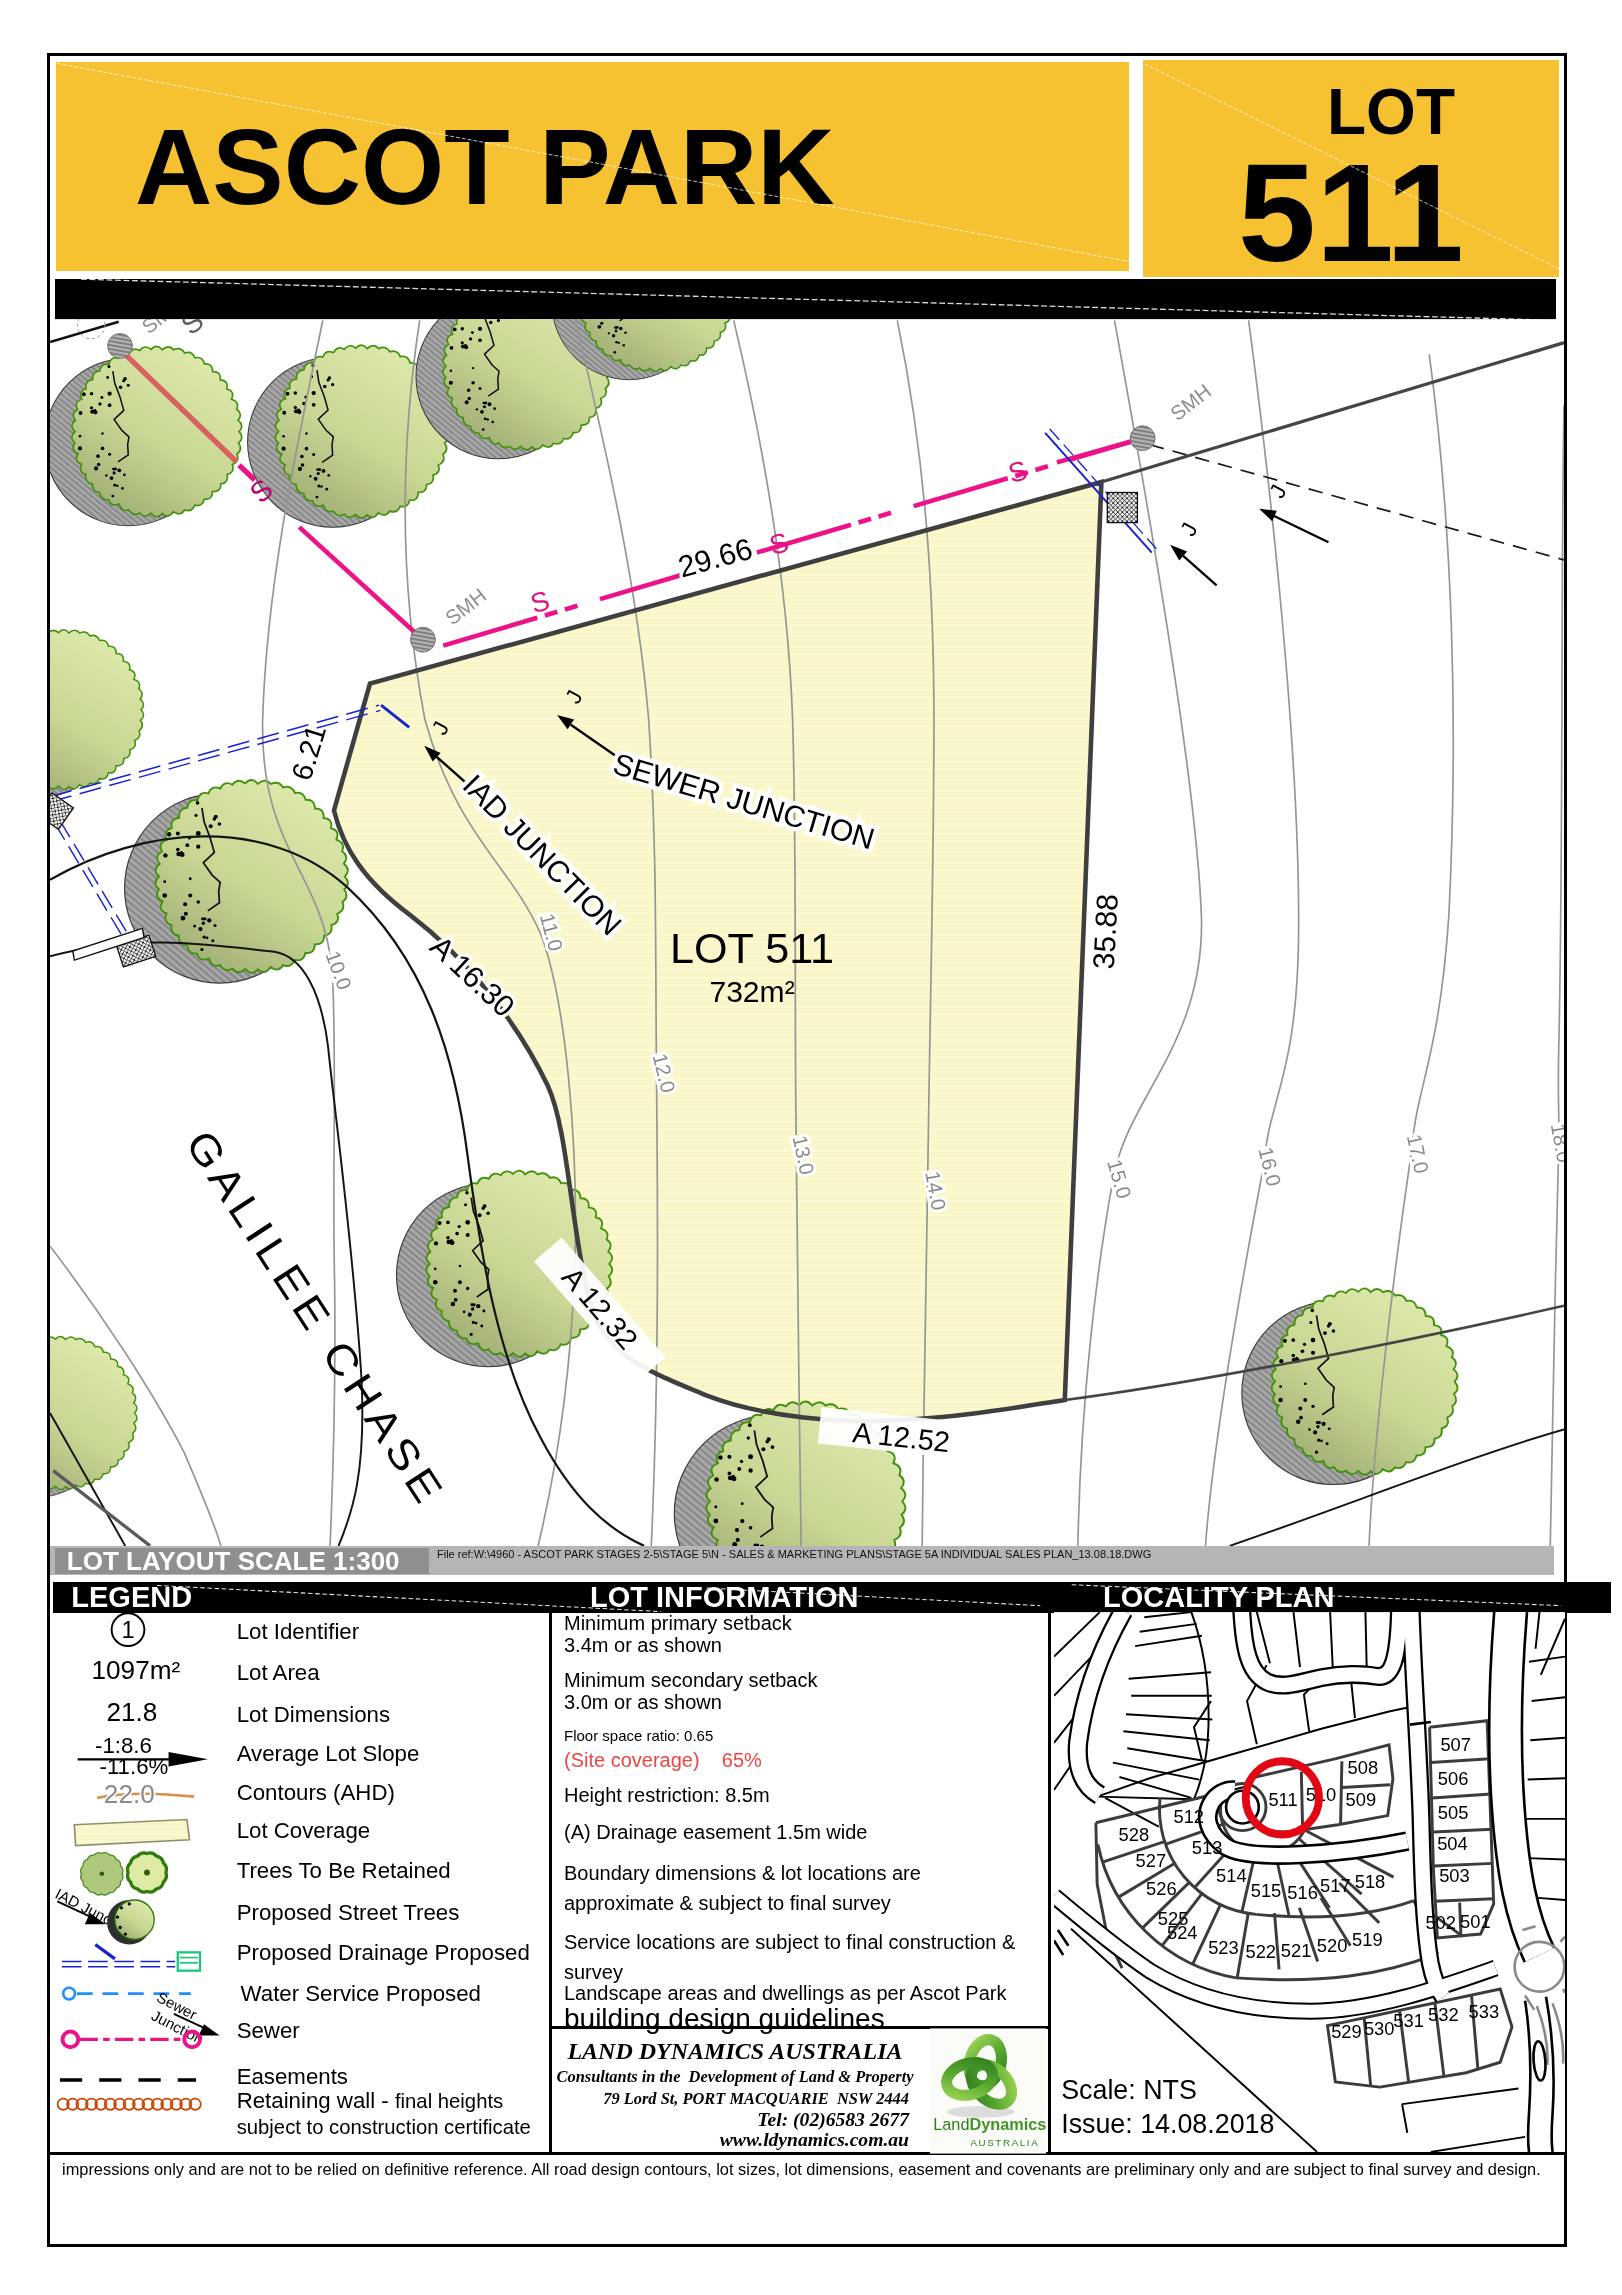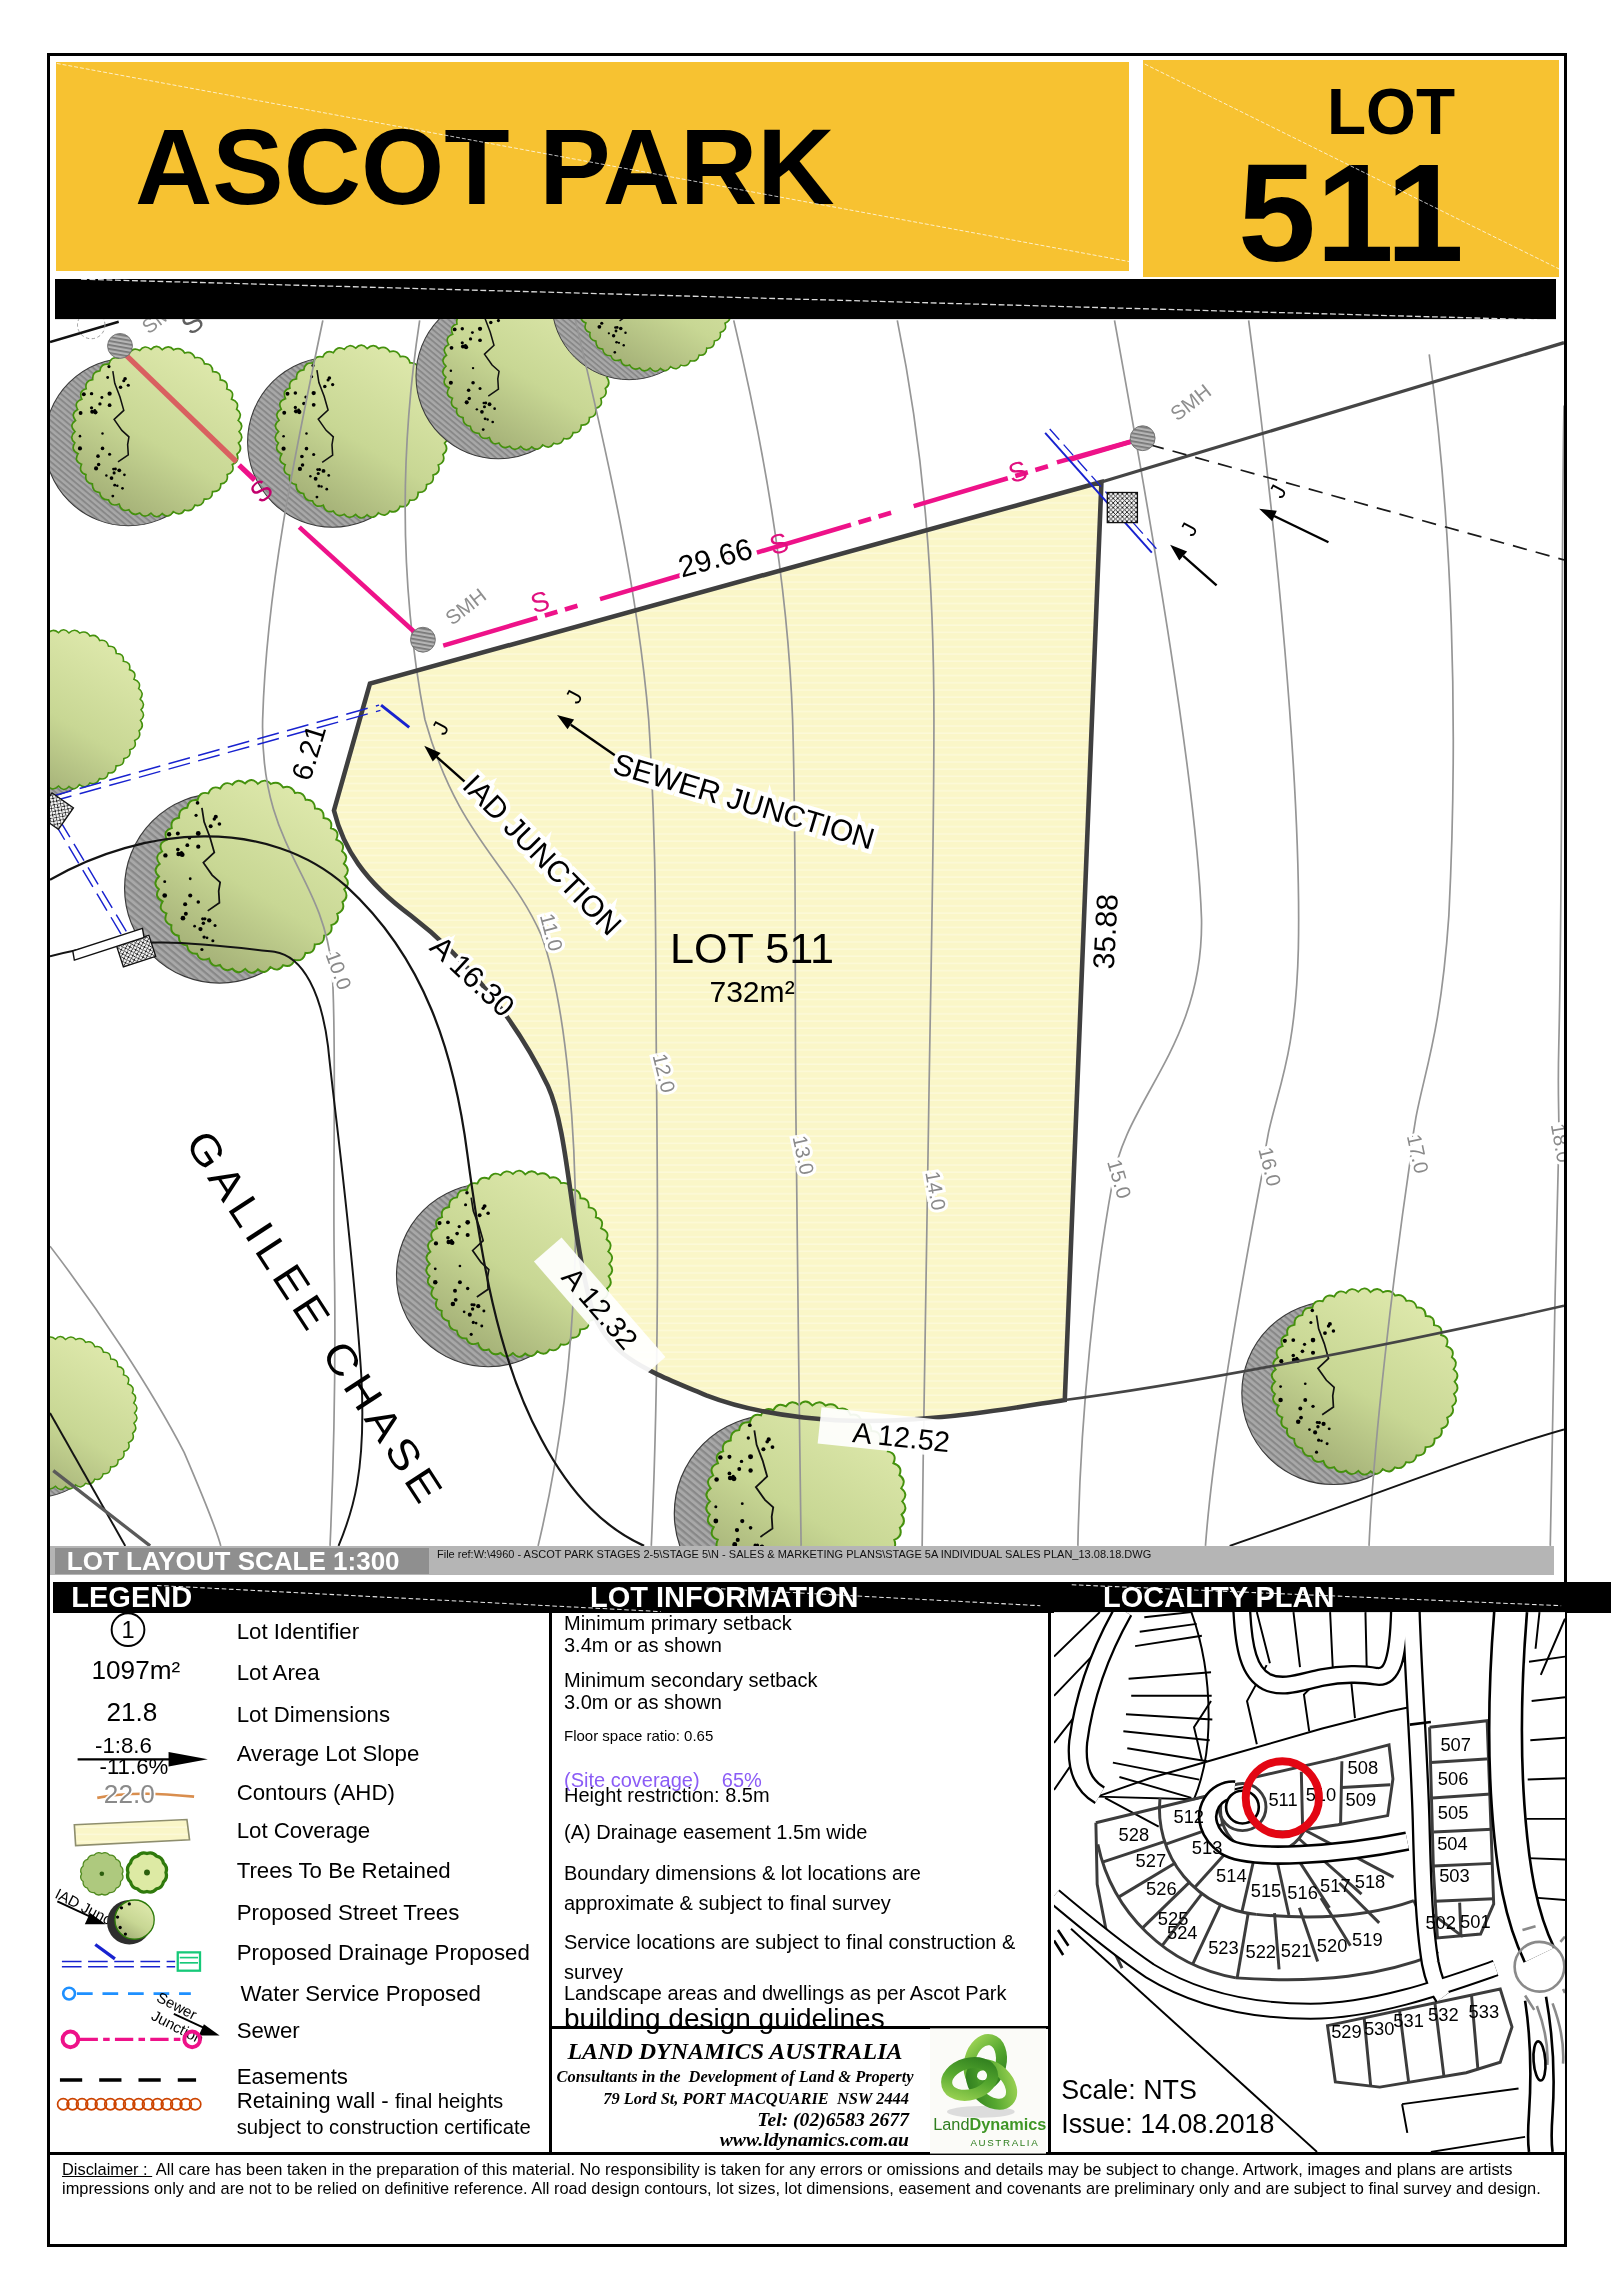--- a/index.html
+++ b/index.html
@@ -380,21 +380,21 @@
 <text x="362" y="3222" font-size="34">Retaining wall - <tspan font-size="31">final heights</tspan></text>
 <text x="362" y="3262" font-size="31">subject to construction certificate</text>
 </g>
 </svg>
 
 <div class="abs" style="left:564px;top:1612px;font-size:20px;color:#000;white-space:nowrap;">Minimum primary setback</div>
 <div class="abs" style="left:564px;top:1634px;font-size:20px;color:#000;white-space:nowrap;">3.4m or as shown</div>
 <div class="abs" style="left:564px;top:1669px;font-size:20px;color:#000;white-space:nowrap;">Minimum secondary setback</div>
 <div class="abs" style="left:564px;top:1691px;font-size:20px;color:#000;white-space:nowrap;">3.0m or as shown</div>
 <div class="abs" style="left:564px;top:1727px;font-size:15px;color:#000;white-space:nowrap;">Floor space ratio: 0.65</div>
-<div class="abs" style="left:564px;top:1749px;font-size:20px;color:#8b5cf6;white-space:nowrap;margin-top:20px;">(Site coverage)&nbsp;&nbsp;&nbsp;&nbsp;65%</div>
+<div class="abs" style="left:564px;top:1749px;font-size:20px;color:#ef4444;white-space:nowrap;">(Site coverage)&nbsp;&nbsp;&nbsp;&nbsp;65%</div>
 <div class="abs" style="left:564px;top:1784px;font-size:20px;color:#000;white-space:nowrap;">Height restriction: 8.5m</div>
 <div class="abs" style="left:564px;top:1821px;font-size:20px;color:#000;white-space:nowrap;">(A) Drainage easement 1.5m wide</div>
 <div class="abs" style="left:564px;top:1862px;font-size:20px;color:#000;white-space:nowrap;">Boundary dimensions &amp; lot locations are</div>
 <div class="abs" style="left:564px;top:1892px;font-size:20px;color:#000;white-space:nowrap;">approximate &amp; subject to final survey</div>
 <div class="abs" style="left:564px;top:1931px;font-size:20px;color:#000;white-space:nowrap;">Service locations are subject to final construction &amp;</div>
 <div class="abs" style="left:564px;top:1961px;font-size:20px;color:#000;white-space:nowrap;">survey</div>
 <div class="abs" style="left:564px;top:1982px;font-size:20px;color:#000;white-space:nowrap;">Landscape areas and dwellings as per Ascot Park</div>
 <div class="abs" style="left:564px;top:2003px;font-size:28px;color:#000;white-space:nowrap;">building design guidelines</div>
 
 <div class="abs" style="left:552px;top:2029px;width:496px;height:124px;font-family:'Liberation Serif',serif;color:#000;">
@@ -542,16 +542,15 @@
 
 <circle cx="1959" cy="2748" r="56" fill="none" stroke="#e30613" stroke-width="12"></circle>
 
 <g font-family="Liberation Sans, sans-serif" font-size="41" fill="#000">
 <text x="1621" y="3208">Scale: NTS</text>
 <text x="1621" y="3260">Issue: 14.08.2018</text>
 </g>
 </svg>
 
 <div class="abs" style="left:62px;top:2160px;width:1498px;font-size:16.4px;line-height:19.3px;color:#000;white-space:nowrap;">
-<div><span style="text-decoration:underline;">Disclaimer :&nbsp;</span> All care has been taken in the preparation of this material. No responsibility is taken for any errors or omissions and details may be subject to change. Artwork, images and plans are artists</div>
 <div>impressions only and are not to be relied on definitive reference. All road design contours, lot sizes, lot dimensions, easement and covenants are preliminary only and are subject to final survey and design.</div>
 </div>
 
 
 </body></html>

